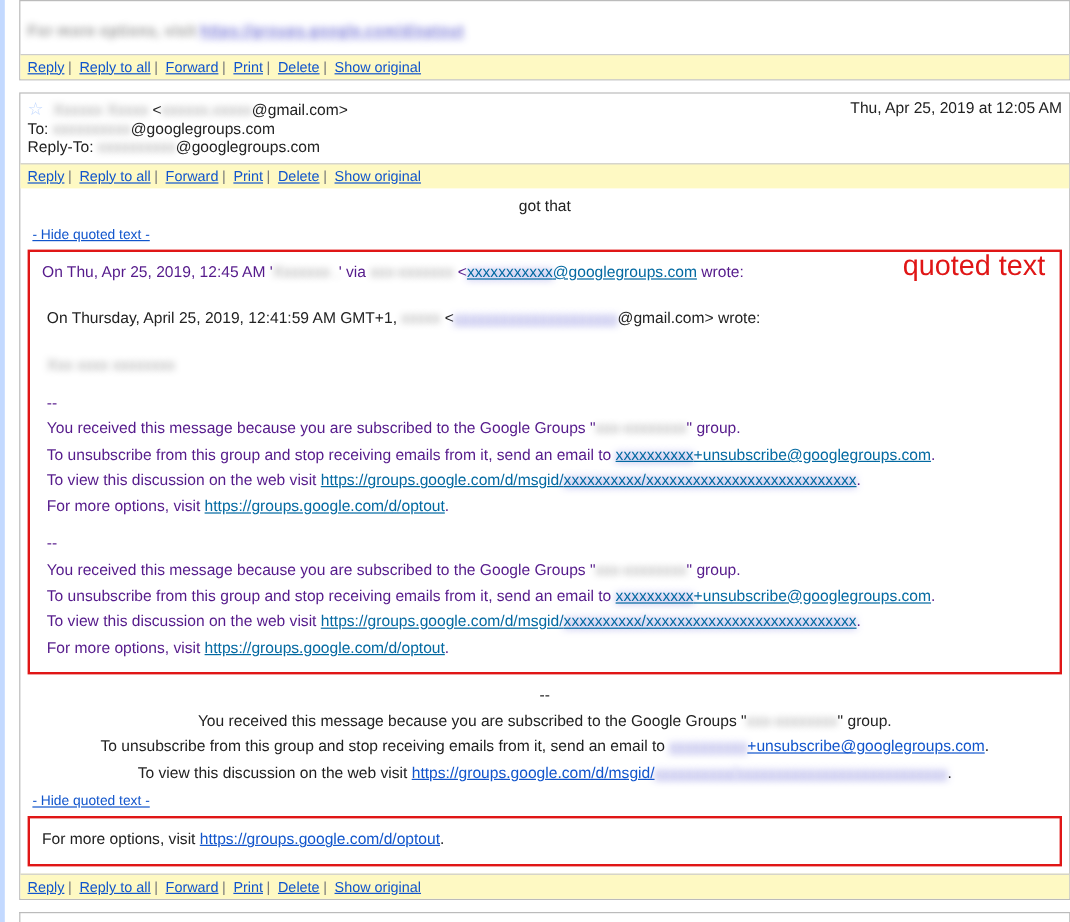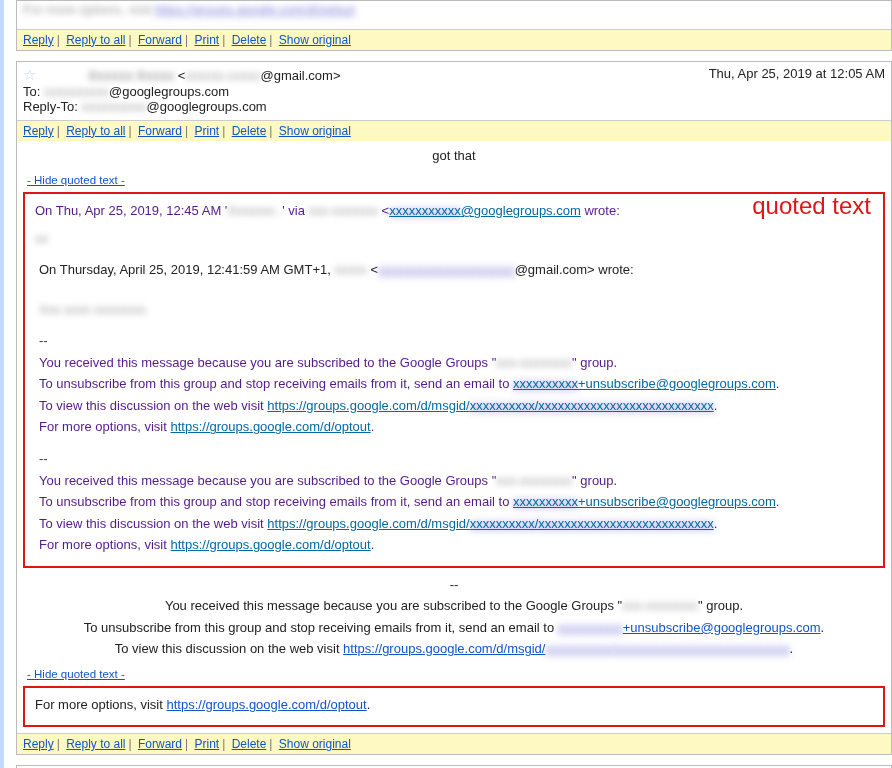--- a/index.html
+++ b/index.html
@@ -29,21 +29,21 @@
     font-size: 12px;
   }
   .actionbar a, .small-link { color: #1155cc; text-decoration: underline; cursor: pointer; }
   .sep { color: #777; padding: 0 3px; }
   .hdr-row { display: flex; justify-content: space-between; align-items: flex-start; }
   .hdr-left { flex: 1; }
   .hdr-right { color: #222; white-space: nowrap; padding-left: 8px; }
   .star { color: #c3d9ff; font-size: 15px; margin-right: 4px; cursor: pointer; }
   .blur { color: transparent; text-shadow: 0 0 6px #999; user-select: none; }
   .blurlink { color: transparent; text-shadow: 0 0 6px #7a7ad6; text-decoration: underline; }
-  .from-name { font-weight: bold; margin-left: 44px; }
+  .from-name { font-weight: normal; }
   .body-area { padding: 6px 10px 4px 10px; color: #222; text-align: center; }
   .hide-quoted { font-size: 11.5px; color: #1155cc; text-decoration: underline; padding: 2px 10px; cursor: pointer; }
   .annotation {
     position: absolute;
     color: #e01616;
     font-size: 24px;
     font-family: Liberation Sans, sans-serif;
   }
   .redbox {
     border: 2px solid #e01616;
@@ -62,21 +62,21 @@
   .indent { padding-left: 4px; }
   .quoted-on { margin-bottom: 10px; }
   .relwrap { position: relative; }
 </style>
 </head>
 <body>
 
 <div class="page">
 
   <div class="card">
-    <div class="card-inner" style="padding-top:0;">
+    <div class="card-inner" style="padding-top:16px;font-weight:bold;">
       <div class="para blur">
         <span>For more options, visit </span><span class="blurlink">https://groups.google.com/d/optout</span>
       </div>
     </div>
     <div class="actionbar">
       <a>Reply</a><span class="sep">|</span>
       <a>Reply to all</a><span class="sep">|</span>
       <a>Forward</a><span class="sep">|</span>
       <a>Print</a><span class="sep">|</span>
       <a>Delete</a><span class="sep">|</span>
@@ -115,21 +115,20 @@
 
     <div class="body-area">
       <div class="para">got that</div>
     </div>
     <div class="hide-quoted">- Hide quoted text -</div>
 
     <div class="redbox">
       <div class="purple quoted-on para">
         <span>On Thu, Apr 25, 2019, 12:45 AM '</span><span class="blur">Xxxxxxx .</span><span>' via </span><span class="blur">xxx-xxxxxxx</span><span> &lt;</span><a class="blurlink">xxxxxxxxxxx</a><a class="link purple">@googlegroups.com</a><span> wrote:</span>
       </div>
-      <div class="para blur">xx</div>
       <div style="height:10px"></div>
 
       <div class="indent">
         <div class="para">
           <span>On Thursday, April 25, 2019, 12:41:59 AM GMT+1, </span><span class="blur">xxxxx</span><span> &lt;</span><a class="blurlink">xxxxxxxxxxxxxxxxxxxxx</a><span>@gmail.com</span><span>&gt; wrote:</span>
         </div>
         <div style="height:18px"></div>
         <div class="para blur">Xxx xxxx xxxxxxxx</div>
         <div style="height:10px"></div>
 

